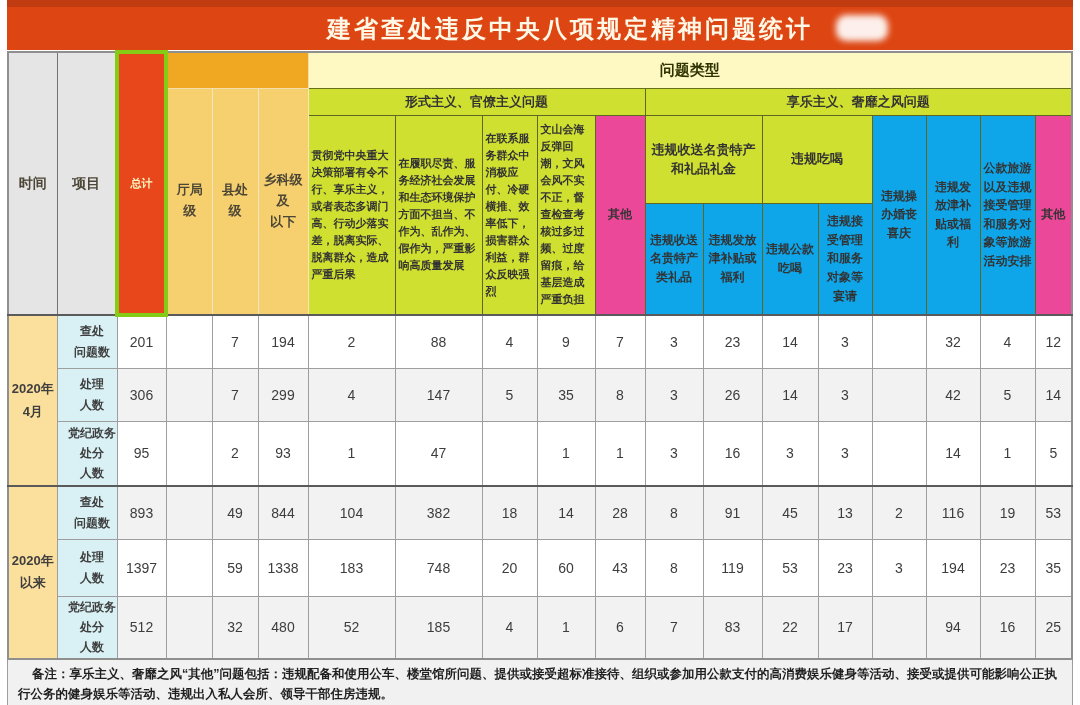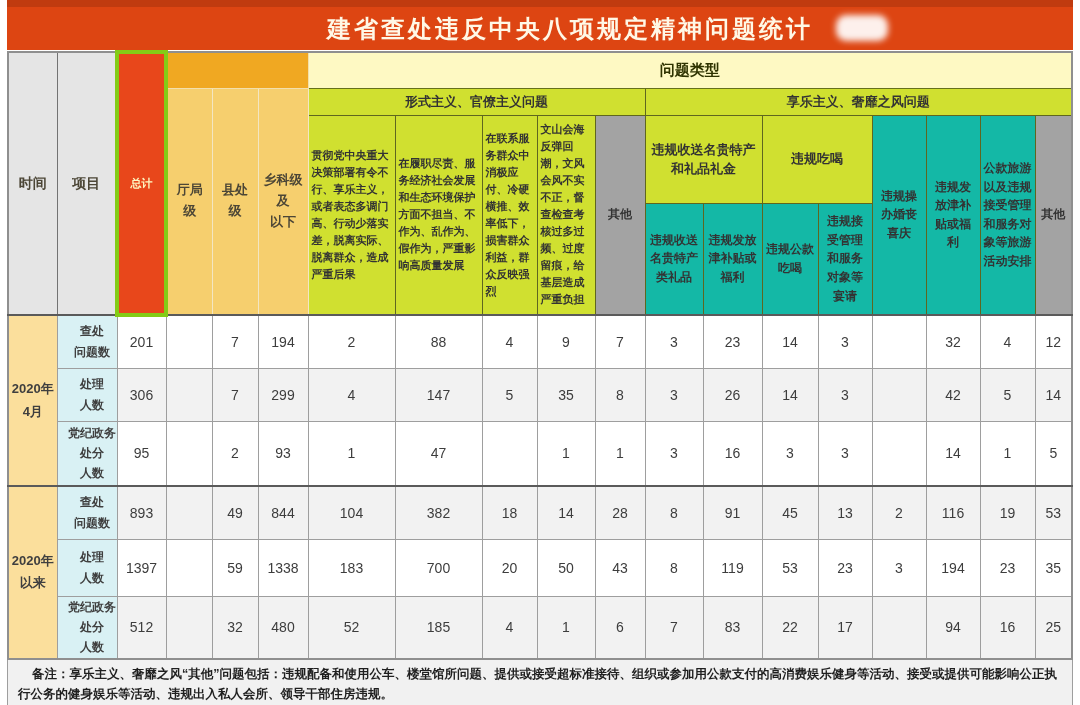--- a/index.html
+++ b/index.html
@@ -30,23 +30,23 @@
   .c-total { background:#E8471B; border:4px solid #84cc16; font-size:11px; font-weight:bold; color:#fef9c3; }
   .c-band  { background:#F0A822; border:1px solid #F3DFAC; }
   .c-level { background:#F6CF6E; border:1px solid #F3E6C3; font-size:13px; font-weight:bold;
              color:#4C4636; white-space:pre-line; line-height:1.6; }
 
   
   .c-ptype { background:#fef9c3; border:1px solid #66701A; font-size:15px; font-weight:bold; color:#2F3300; }
   .c-sec   { background:#D0E030; border:1px solid #5F661F; font-size:13px; font-weight:bold; color:#333; }
   .c-grp   { background:#D0E030; border:1px solid #5F661F; font-size:13px; font-weight:bold; color:#333;
              line-height:1.5; padding:2px; }
-  .c-col   { background:#14b8a6; border:1px solid #5F661F; font-size:12px; font-weight:bold; color:#333;
+  .c-col   { background:#0ea5e9; border:1px solid #5F661F; font-size:12px; font-weight:bold; color:#333;
              line-height:1.55; padding:2px 3px; }
-  .c-oth   { background:#a3a3a3; border:1px solid #5F661F; font-size:12px; font-weight:bold; color:#333; }
+  .c-oth   { background:#ec4899; border:1px solid #5F661F; font-size:12px; font-weight:bold; color:#333; }
   .c-long  { background:#D0E030; border:1px solid #5F661F; font-size:11px; font-weight:bold; color:#333;
              text-align:left; line-height:1.55; padding:3px 3px; }
 
   
   tbody td { border:1px solid #9E9E9E; }
   tbody tr { height:53px; }
   tbody tr:nth-child(3) { height:65px; }
   tbody tr:nth-child(5) { height:57px; }
   tbody tr:nth-child(6) { height:60px; }
   tbody tr:first-child td { border-top:2px solid #5a5a5a; }
@@ -227,23 +227,23 @@
           <td class="value">53</td>
         </tr>
         <tr>
           <td class="c-labelcell">处理
 人数</td>
           <td class="value">1397</td>
           <td class="value"></td>
           <td class="value">59</td>
           <td class="value">1338</td>
           <td class="value">183</td>
-          <td class="value">700</td>
+          <td class="value">748</td>
           <td class="value">20</td>
-          <td class="value">50</td>
+          <td class="value">60</td>
           <td class="value">43</td>
           <td class="value">8</td>
           <td class="value">119</td>
           <td class="value">53</td>
           <td class="value">23</td>
           <td class="value">3</td>
           <td class="value">194</td>
           <td class="value">23</td>
           <td class="value">35</td>
         </tr>

